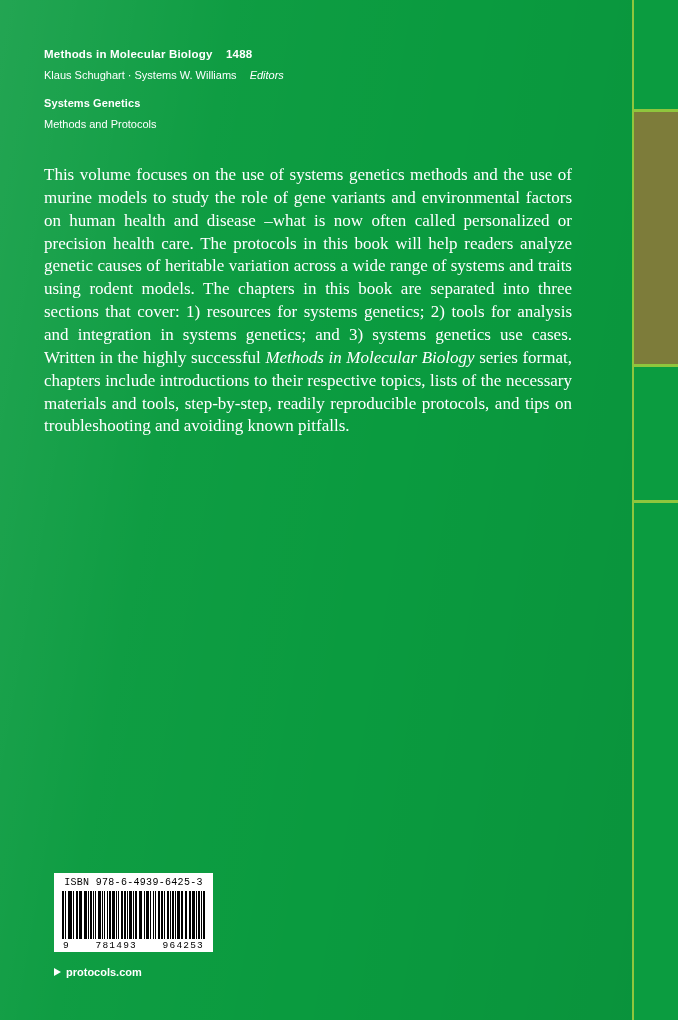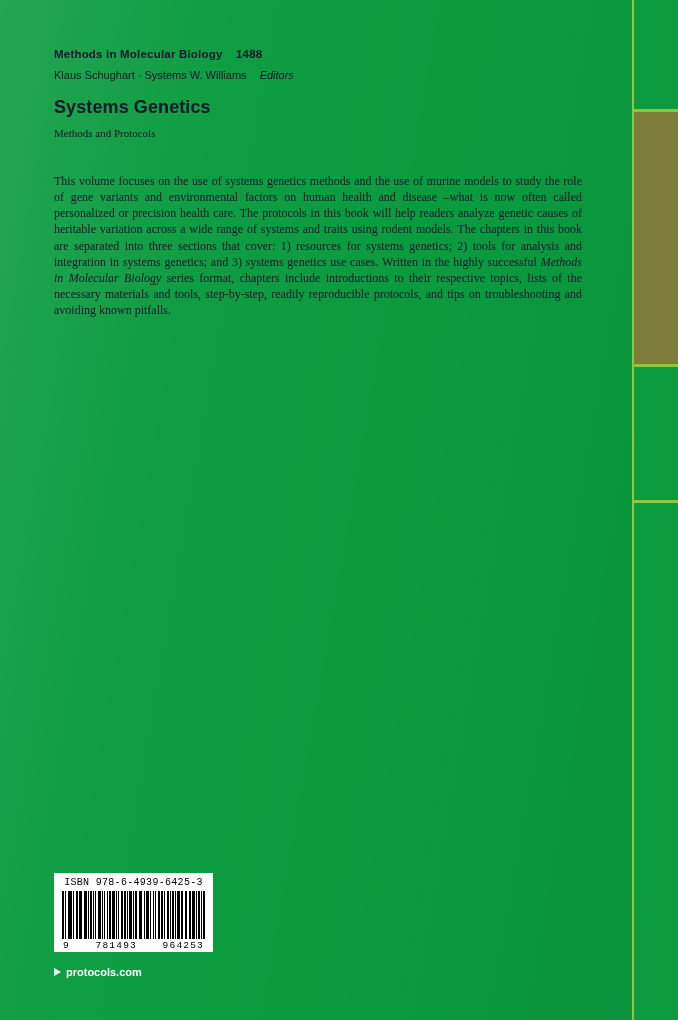--- a/index.html
+++ b/index.html
@@ -49,24 +49,24 @@
   .spine-seg.line-mid {
     background: #8fc63d; height: 3px; top: 364px;
   }
   .spine-seg.line-low {
     background: #8fc63d; height: 3px; top: 500px;
   }
 
   
   .content {
     position: absolute;
-    left: 54px;
+    left: 44px;
     top: 48px;
     width: 528px;
-    color: #0f172a;
+    color: #ffffff;
   }
   .series-line {
     font-family: "Liberation Sans", sans-serif;
     font-weight: bold;
     font-size: 11.5px;
     letter-spacing: 0.2px;
     margin: 0 0 9px 0;
   }
   .series-number { margin-left: 10px; }
   .series-editor {
@@ -79,33 +79,33 @@
   .editors {
     font-family: "Liberation Sans", sans-serif;
     font-size: 11px;
     margin: 0 0 16px 0;
   }
   .editors .role { font-style: italic; margin-left: 10px; }
 
   .book-title {
     font-family: "Liberation Sans", sans-serif;
     font-weight: bold;
-    font-size: 18px;
+    font-size: 11px;
     margin: 4px 0 9px 0;
     letter-spacing: 0.1px;
   }
   .book-subtitle {
-    font-family: Liberation Serif, serif;
+    font-family: Liberation Sans, sans-serif;
     font-size: 11px;
     margin: 0 0 34px 0;
   }
 
   .blurb {
     font-family: "Liberation Serif", serif;
-    font-size: 12px;
+    font-size: 17px;
     line-height: 1.345;
     text-align: justify;
     margin: 0 0 17px 0;
     hyphens: none;
   }
   .blurb em { font-style: italic; }
 
   
   .bottom {
     position: absolute;

